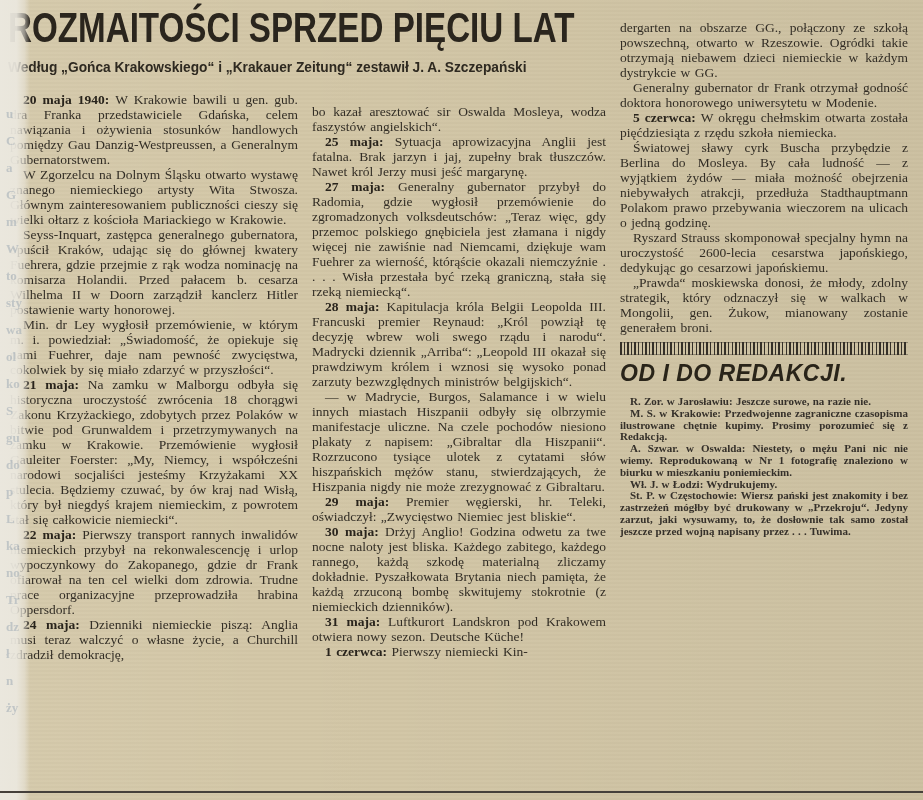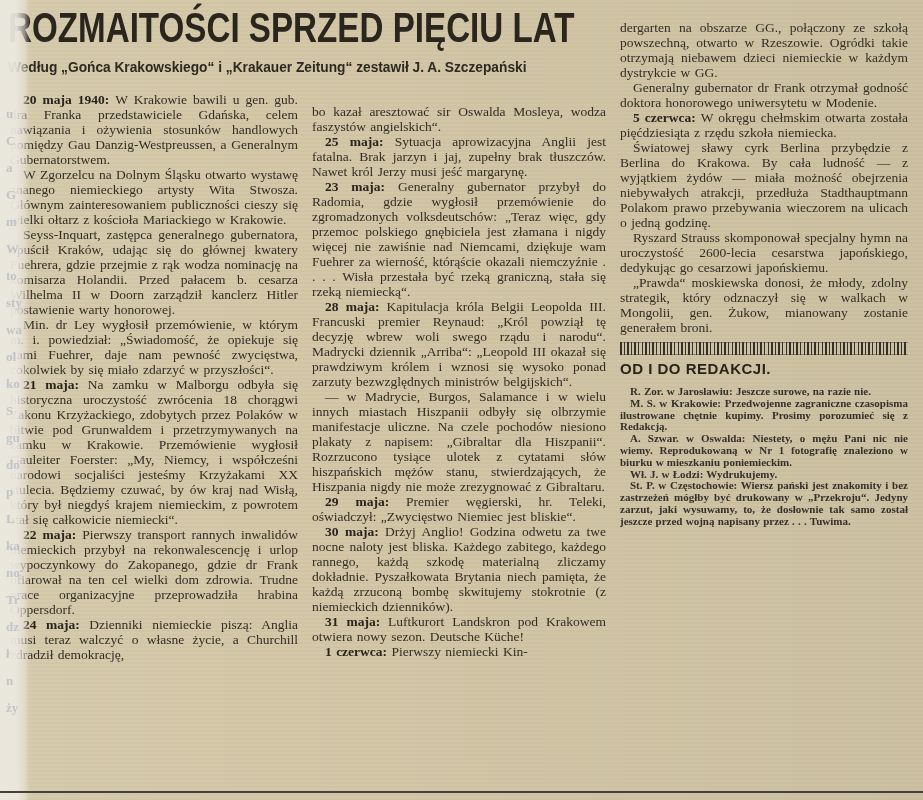--- a/index.html
+++ b/index.html
@@ -44,22 +44,22 @@
   
   .hatch-divider{
     height:11px;margin:7px 0 5px 0;
     background:repeating-linear-gradient(90deg,#353028 0 1.5px,rgba(0,0,0,0) 1.5px 3.6px);
     border-top:1px solid rgba(53,48,40,0.4);
     border-bottom:1px solid rgba(53,48,40,0.4);
   }
   .red-heading{
     margin:2px 0 9px 0;
     font-family:"Liberation Sans", sans-serif;
-    font-weight:bold;
-    font-size:15px;letter-spacing:0.5px;color:#292419;
+    font-style:italic;font-weight:bold;
+    font-size:23px;letter-spacing:0.5px;color:#292419;
   }
   #redakcja p.red-item{
     margin:0;font-size:11px;line-height:11.8px;
     font-weight:bold;text-align:justify;text-indent:10px;
     word-spacing:0.5px;color:#35302a;
   }
   #redakcja p.red-item b.lead{font-weight:bold;}
   
   .left-strip{
     position:absolute;left:0;top:0;width:30px;height:800px;
@@ -98,35 +98,35 @@
       <p class="para">Seyss-Inquart, zastępca generalnego gubernatora, opuścił Kraków, udając się do głównej kwatery Fuehrera, gdzie przejmie z rąk wodza nominację na komisarza Holandii. Przed pałacem b. cesarza Wilhelma II w Doorn zarządził kanclerz Hitler postawienie warty honorowej.</p>
       <p class="para">Min. dr Ley wygłosił przemówienie, w którym m. i. powiedział: „Świadomość, że opiekuje się nami Fuehrer, daje nam pewność zwycięstwa, cokolwiek by się miało zdarzyć w przyszłości“.</p>
       <p class="para"><b class="lead">21 maja: </b>Na zamku w Malborgu odbyła się historyczna uroczystość zwrócenia 18 chorągwi Zakonu Krzyżackiego, zdobytych przez Polaków w bitwie pod Grunwaldem i przetrzymywanych na zamku w Krakowie. Przemówienie wygłosił Gauleiter Foerster: „My, Niemcy, i współcześni narodowi socjaliści jesteśmy Krzyżakami XX stulecia. Będziemy czuwać, by ów kraj nad Wisłą, który był niegdyś krajem niemieckim, z powrotem stał się całkowicie niemiecki“.</p>
       <p class="para"><b class="lead">22 maja: </b>Pierwszy transport rannych inwalidów niemieckich przybył na rekonwalescencję i urlop wypoczynkowy do Zakopanego, gdzie dr Frank ofiarował na ten cel wielki dom zdrowia. Trudne prace organizacyjne przeprowadziła hrabina Oppersdorf.</p>
       <p class="para"><b class="lead">24 maja: </b>Dzienniki niemieckie piszą: Anglia musi teraz walczyć o własne życie, a Churchill zdradził demokrację,</p>
     </div>
 
   <div class="col col-2" id="col2">
       <p class="para cont">bo kazał aresztować sir Oswalda Mosleya, wodza faszystów angielskich“.</p>
       <p class="para"><b class="lead">25 maja: </b>Sytuacja aprowizacyjna Anglii jest fatalna. Brak jarzyn i jaj, zupełny brak tłuszczów. Nawet król Jerzy musi jeść margarynę.</p>
-      <p class="para"><b class="lead">23 maja: </b>Generalny gubernator przybył do Radomia, gdzie wygłosił przemówienie do zgromadzonych volksdeutschów: „Teraz więc, gdy przemoc polskiego gnębiciela jest złamana i nigdy więcej nie zawiśnie nad Niemcami, dziękuje wam Fuehrer za wierność, którąście okazali niemczyźnie . . . .  Wisła przestała być rzeką graniczną, stała się rzeką niemiecką“.</p>
+      <p class="para"><b class="lead">27 maja: </b>Generalny gubernator przybył do Radomia, gdzie wygłosił przemówienie do zgromadzonych volksdeutschów: „Teraz więc, gdy przemoc polskiego gnębiciela jest złamana i nigdy więcej nie zawiśnie nad Niemcami, dziękuje wam Fuehrer za wierność, którąście okazali niemczyźnie . . . .  Wisła przestała być rzeką graniczną, stała się rzeką niemiecką“.</p>
       <p class="para"><b class="lead">28 maja: </b>Kapitulacja króla Belgii Leopolda III. Francuski premier Reynaud: „Król powziął tę decyzję wbrew woli swego rządu i narodu“. Madrycki dziennik „Arriba“: „Leopold III okazał się prawdziwym królem i wznosi się wysoko ponad zarzuty bezwzględnych ministrów belgijskich“.</p>
       <p class="para">— w Madrycie, Burgos, Salamance i w wielu innych miastach Hiszpanii odbyły się olbrzymie manifestacje uliczne. Na czele pochodów niesiono plakaty z napisem: „Gibraltar dla Hiszpanii“. Rozrzucono tysiące ulotek z cytatami słów hiszpańskich mężów stanu, stwierdzających, że Hiszpania nigdy nie może zrezygnować z Gibraltaru.</p>
       <p class="para"><b class="lead">29 maja: </b>Premier węgierski, hr. Teleki, oświadczył: „Zwycięstwo Niemiec jest bliskie“.</p>
       <p class="para"><b class="lead">30 maja: </b>Drżyj Anglio! Godzina odwetu za twe nocne naloty jest bliska. Każdego zabitego, każdego rannego, każdą szkodę materialną zliczamy dokładnie. Pyszałkowata Brytania niech pamięta, że każdą zrzuconą bombę skwitujemy stokrotnie (z niemieckich dzienników).</p>
       <p class="para"><b class="lead">31 maja: </b>Luftkurort Landskron pod Krakowem otwiera nowy sezon. Deutsche Küche!</p>
       <p class="para"><b class="lead">1 czerwca: </b>Pierwszy niemiecki Kin-</p>
     </div>
 
   <div class="col col-3">
     <div id="col3">
         <p class="para cont">dergarten na obszarze GG., połączony ze szkołą powszechną, otwarto w Rzeszowie. Ogródki takie otrzymają niebawem dzieci niemieckie w każdym dystrykcie w GG.</p>
         <p class="para">Generalny gubernator dr Frank otrzymał godność doktora honorowego uniwersytetu w Modenie.</p>
         <p class="para"><b class="lead">5 czerwca: </b>W okręgu chełmskim otwarta została pięćdziesiąta z rzędu szkoła niemiecka.</p>
-        <p class="para">Światowej sławy cyrk Berlina przybędzie z Berlina do Krakowa. By cała ludność — z wyjątkiem żydów — miała możność obejrzenia niebywałych atrakcji, przedłuża Stadthauptmann Polakom prawo przebywania wieczorem na ulicach o jedną godzinę.</p>
+        <p class="para">Światowej sławy cyrk Buscha przybędzie z Berlina do Mosleya. By cała ludność — z wyjątkiem żydów — miała możność obejrzenia niebywałych atrakcji, przedłuża Stadthauptmann Polakom prawo przebywania wieczorem na ulicach o jedną godzinę.</p>
         <p class="para">Ryszard Strauss skomponował specjalny hymn na uroczystość 2600-lecia cesarstwa japońskiego, dedykując go cesarzowi japońskiemu.</p>
         <p class="para">„Prawda“ moskiewska donosi, że młody, zdolny strategik, który odznaczył się w walkach w Mongolii, gen. Żukow, mianowany zostanie generałem broni.</p>
       </div>
     <div class="hatch-divider"></div>
     <h2 class="red-heading">OD I DO REDAKCJI.</h2>
     <div id="redakcja">
         <p class="red-item"><b class="lead">R. Zor. w Jarosławiu: </b>Jeszcze surowe, na razie nie.</p>
         <p class="red-item"><b class="lead">M. S. w Krakowie: </b>Przedwojenne zagraniczne czasopisma ilustrowane chętnie kupimy. Prosimy porozumieć się z Redakcją.</p>
         <p class="red-item"><b class="lead">A. Szwar. w Oswalda: </b>Niestety, o mężu Pani nic nie wiemy. Reprodukowaną w Nr 1 fotografię znaleziono w biurku w mieszkaniu poniemieckim.</p>
         <p class="red-item"><b class="lead">Wł. J. w Łodzi: </b>Wydrukujemy.</p>

